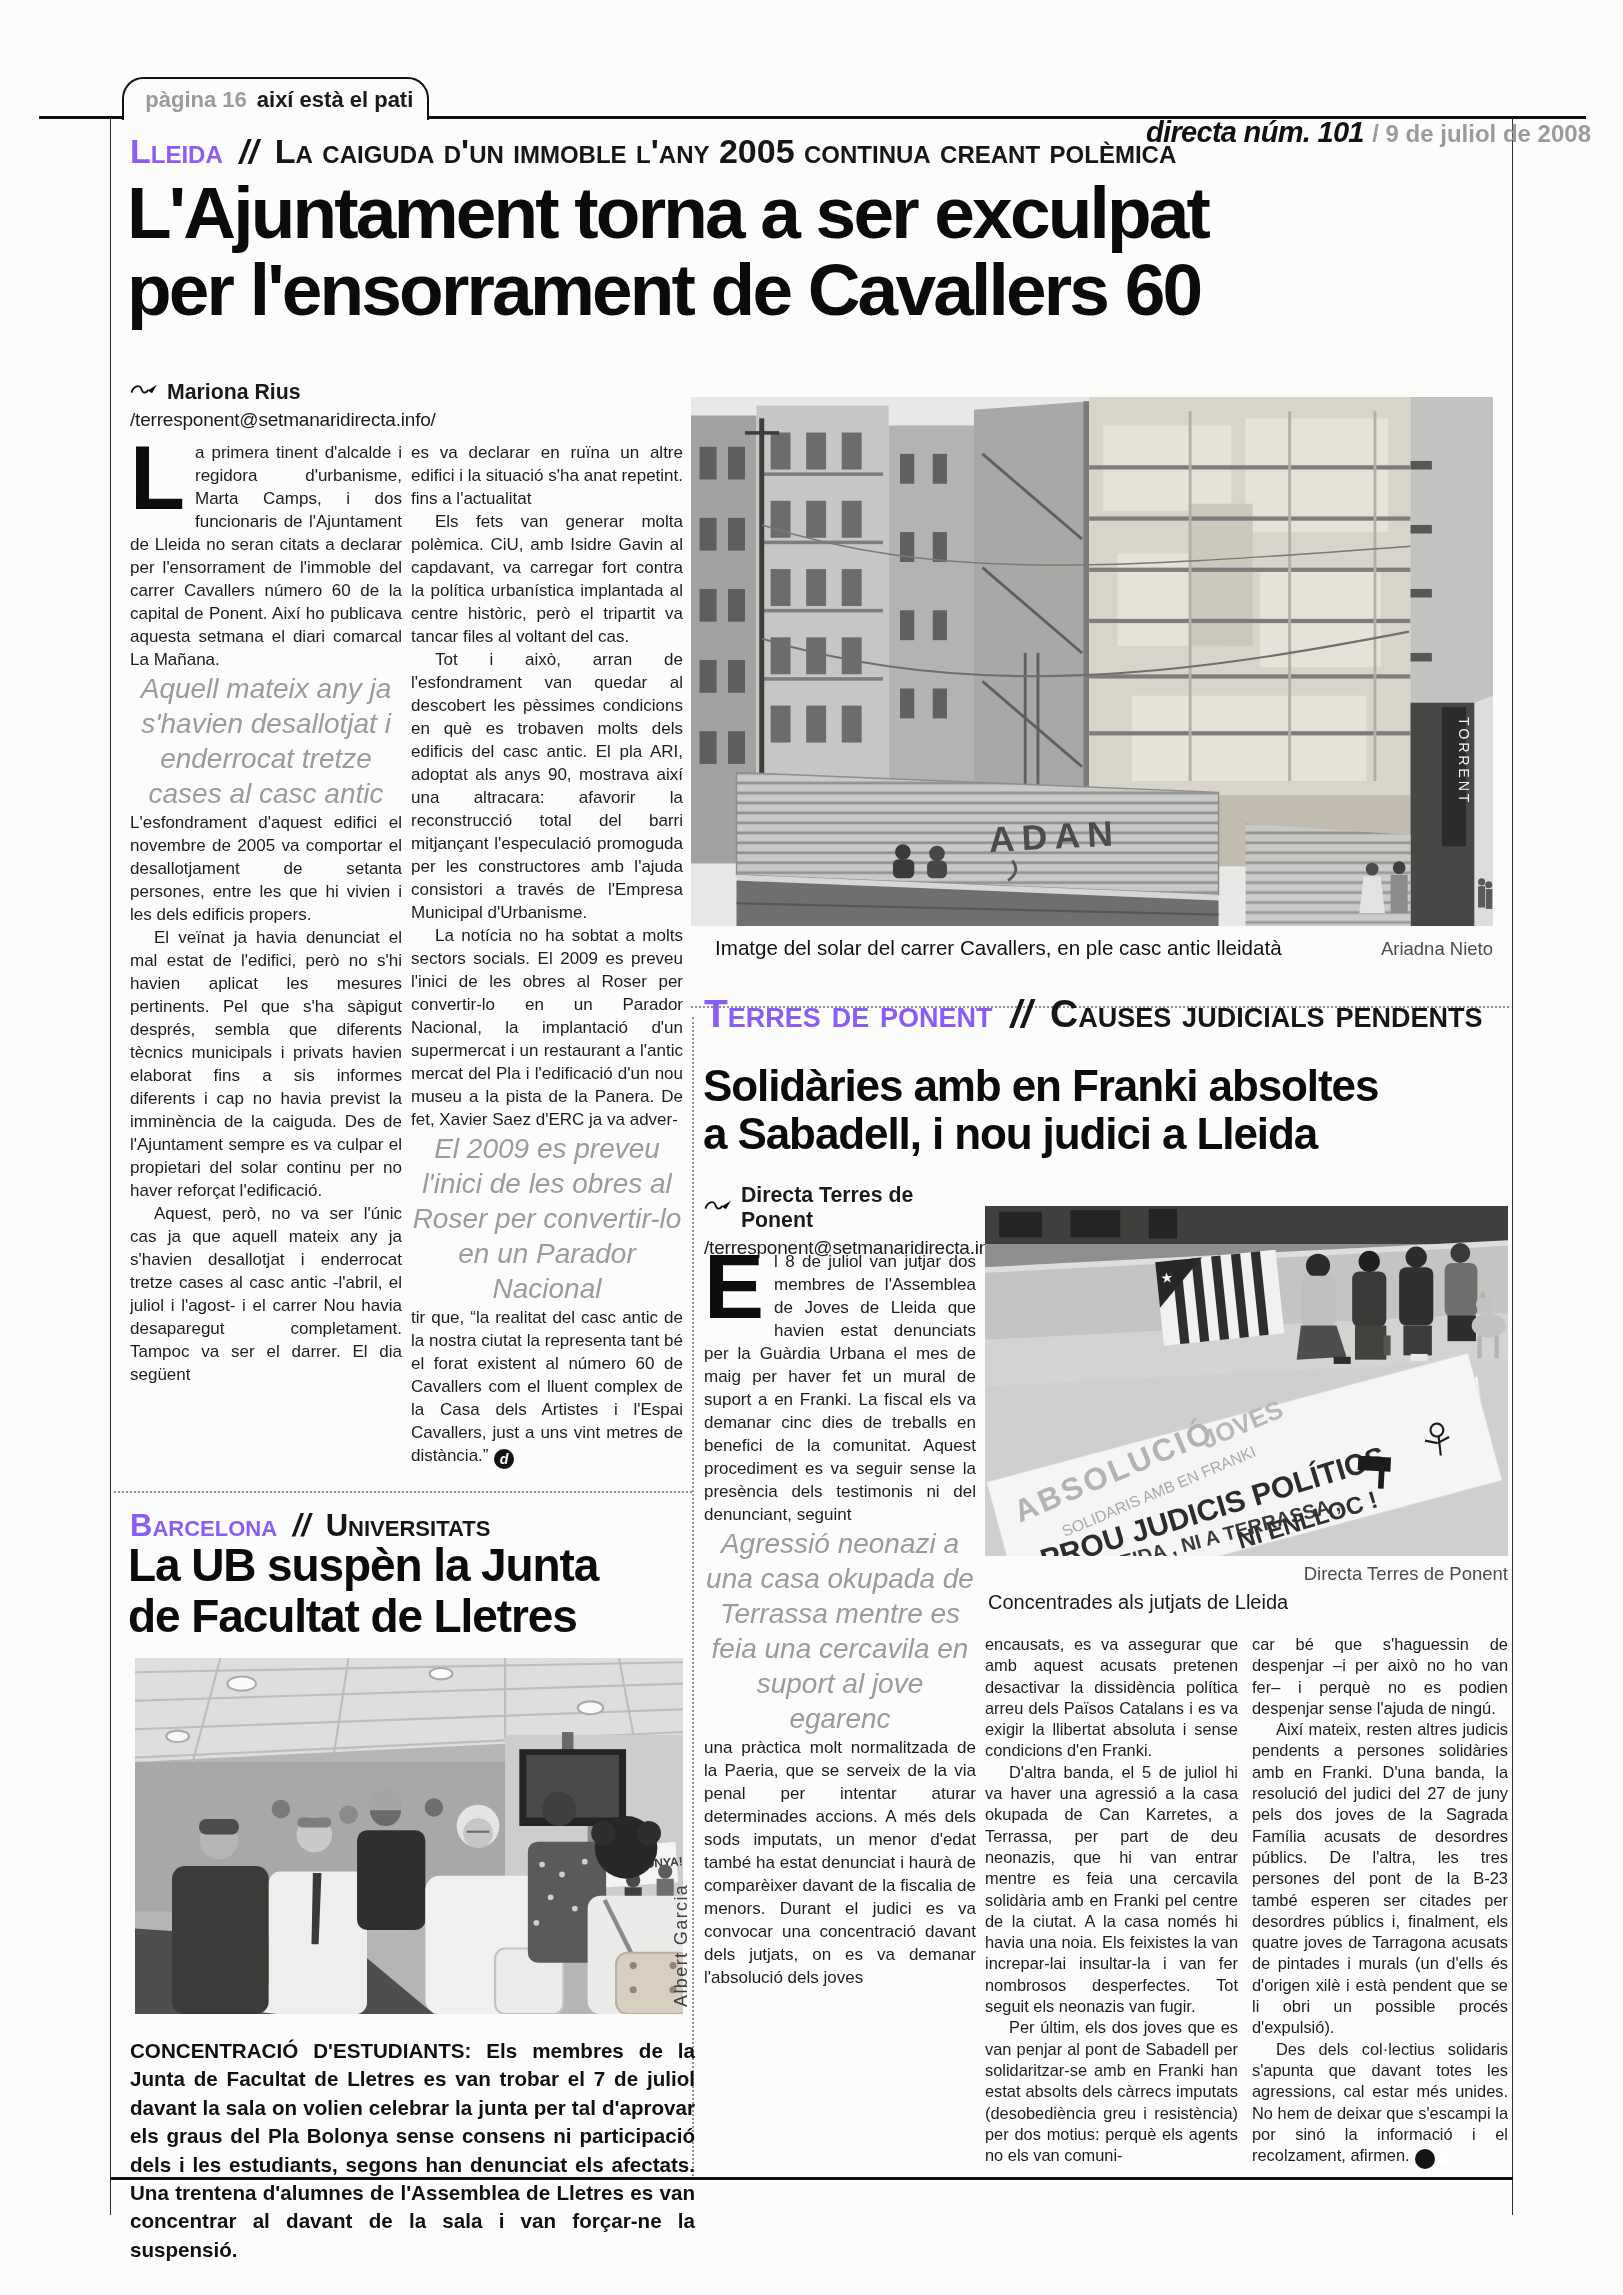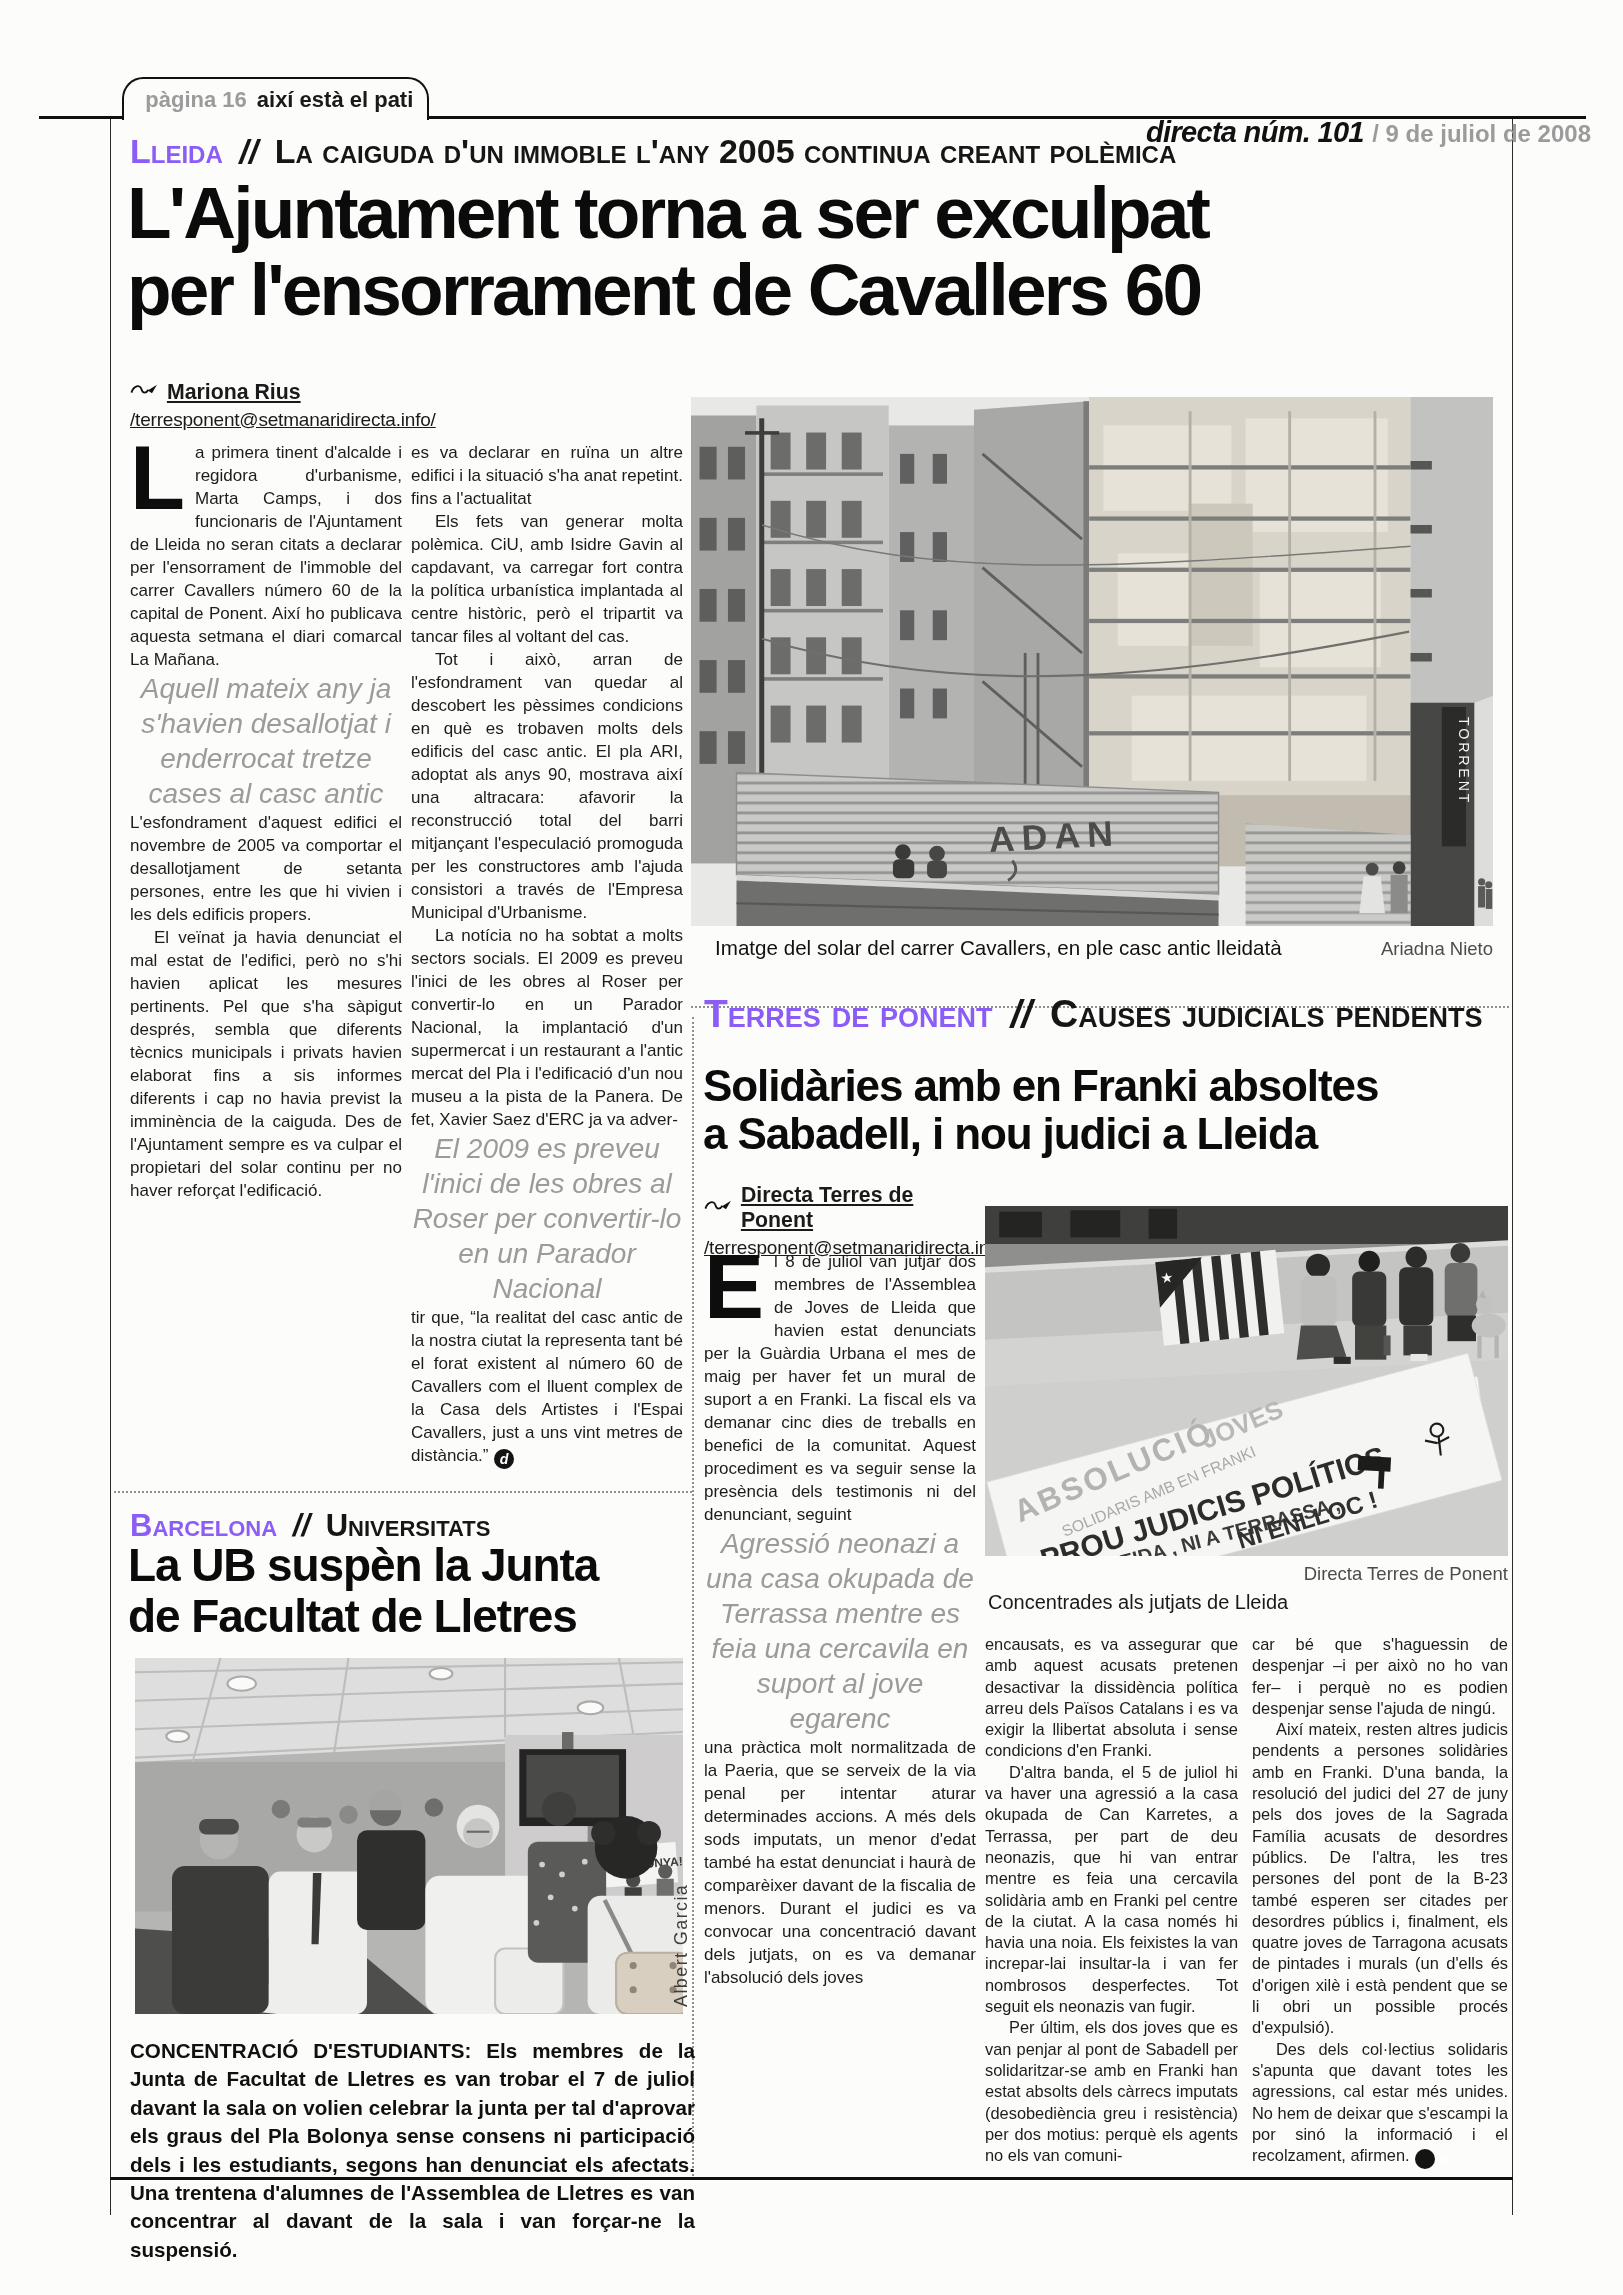--- a/index.html
+++ b/index.html
@@ -28,21 +28,21 @@
   .k2{left:704px;top:992px;font-size:39px;}
   .k3{left:130px;top:1508px;font-size:31px;}
 
   
   .headline{position:absolute;font-weight:bold;color:#0b0b0b;white-space:pre-line;}
   .h1{left:127px;top:175px;width:1387px;font-size:73px;line-height:1.05;letter-spacing:-2.8px;}
   .h2{left:703px;top:1062px;width:811px;font-size:44px;line-height:1.1;letter-spacing:-1.1px;}
   .h3{left:128px;top:1540px;width:576px;font-size:46px;line-height:1.1;letter-spacing:-1.1px;}
 
   
-  .byline{position:absolute;font-size:21.3px;text-decoration:underline;}
+  .byline{position:absolute;font-size:21.3px;}
   .byline .who{font-weight:bold;display:flex;align-items:center;gap:8.5px;}
   .byline .mail{margin-top:3.6px;font-size:19px;letter-spacing:-0.2px;}
   .by1{left:130px;top:380px;width:284px;}
   .by2{left:704px;top:1183px;width:284px;}
 
   
   .colbox{position:absolute;overflow:hidden;text-align:justify;font-size:17px;line-height:23px;color:#1c1c1c;}
   .colbox p{margin:0;}
   .colbox p.ind{text-indent:24px;}
   .tight{font-size:16.4px;line-height:21.3px;}
@@ -115,20 +115,21 @@
       <span>Mariona Rius</span>
     </div>
     <div class="mail">/terresponent@setmanaridirecta.info/</div>
   </div>
 
   <div class="colbox a1c1">
     <p><span class="dropcap">L</span><span>a primera tinent d'alcalde i regidora d'urbanisme, Marta Camps, i dos funcionaris de l'Ajuntament de Lleida no seran citats a declarar per l'ensorrament de l'immoble del carrer Cavallers número 60 de la capital de Ponent. Així ho publicava aquesta setmana el diari comarcal La Mañana.</span></p>
     <p class="pq">Aquell mateix any ja s'havien desallotjat i enderrocat tretze cases al casc antic</p>
     <p>L'esfondrament d'aquest edifici el novembre de 2005 va comportar el desallotjament de setanta persones, entre les que hi vivien i les dels edificis propers.</p>
     <p class="ind">El veïnat ja havia denunciat el mal estat de l'edifici, però no s'hi havien aplicat les mesures pertinents. Pel que s'ha sàpigut després, sembla que diferents tècnics municipals i privats havien elaborat fins a sis informes diferents i cap no havia previst la imminència de la caiguda. Des de l'Ajuntament sempre es va culpar el propietari del solar continu per no haver reforçat l'edificació.</p>
+    <p class="ind">Aquest, però, no va ser l'únic cas ja que aquell mateix any ja s'havien desallotjat i enderrocat tretze cases al casc antic -l'abril, el juliol i l'agost- i el carrer Nou havia desaparegut completament. Tampoc va ser el darrer. El dia següent</p>
   </div>
 
   <div class="colbox a1c2">
     <p>es va declarar en ruïna un altre edifici i la situació s'ha anat repetint. fins a l'actualitat</p>
     <p class="ind">Els fets van generar molta polèmica. CiU, amb Isidre Gavin al capdavant, va carregar fort contra la política urbanística implantada al centre històric, però el tripartit va tancar files al voltant del cas.</p>
     <p class="ind">Tot i això, arran de l'esfondrament van quedar al descobert les pèssimes condicions en què es trobaven molts dels edificis del casc antic. El pla ARI, adoptat als anys 90, mostrava així una altracara: afavorir la reconstrucció total del barri mitjançant l'especulació promoguda per les constructores amb l'ajuda consistori a través de l'Empresa Municipal d'Urbanisme.</p>
     <p class="ind">La notícia no ha sobtat a molts sectors socials. El 2009 es preveu l'inici de les obres al Roser per convertir-lo en un Parador Nacional, la implantació d'un supermercat i un restaurant a l'antic mercat del Pla i l'edificació d'un nou museu a la pista de la Panera. De fet, Xavier Saez d'ERC ja va adver-</p>
     <p class="pq">El 2009 es preveu l'inici de les obres al Roser per convertir-lo en un Parador Nacional</p>
     <p><span>tir que, “la realitat del casc antic de la nostra ciutat la representa tant bé el forat existent al número 60 de Cavallers com el lluent complex de la Casa dels Artistes i l'Espai Cavallers, just a uns vint metres de distància.”</span><span class="endmark">d</span></p>
   </div>

